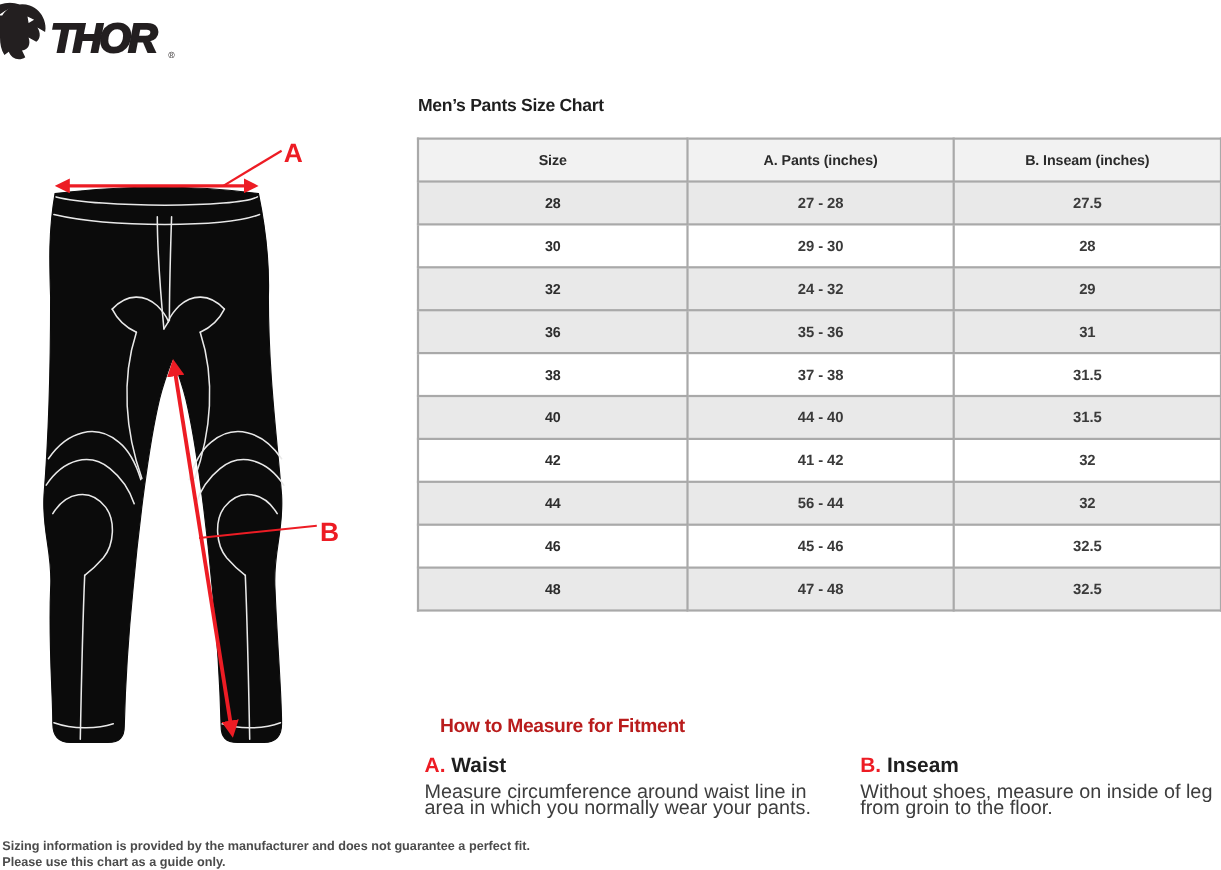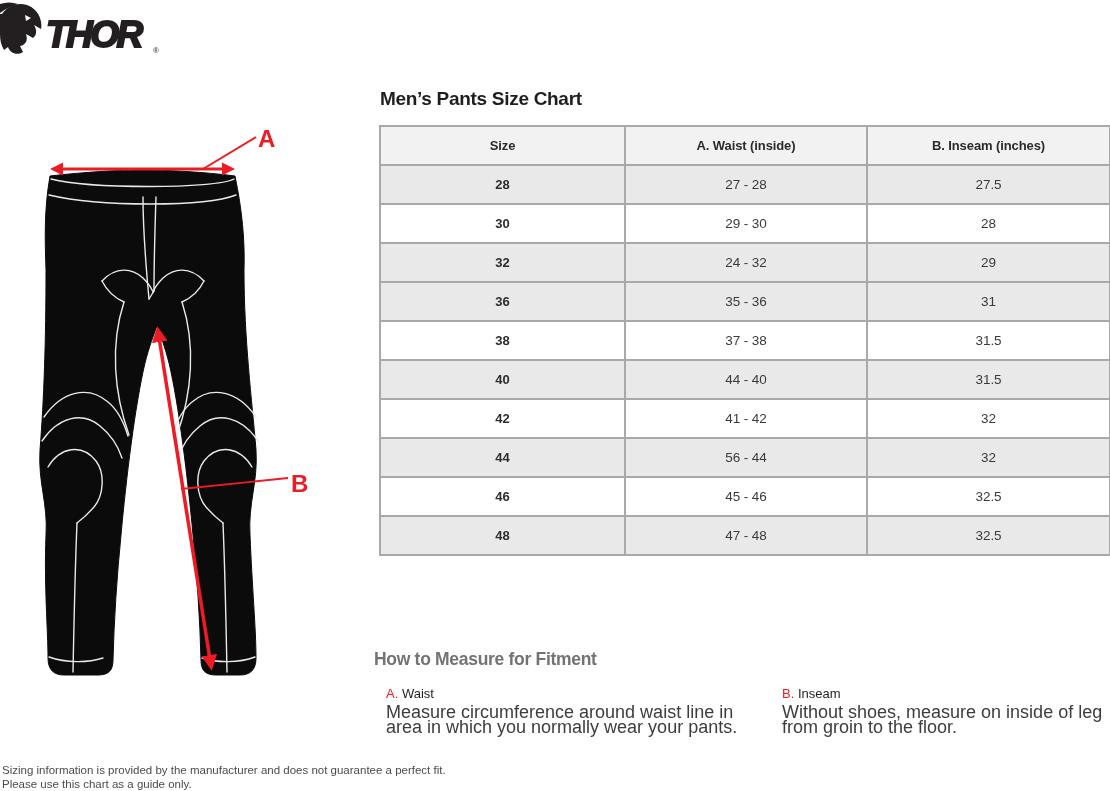--- a/index.html
+++ b/index.html
@@ -7,50 +7,50 @@
     width:1110px;height:791px;background:#ffffff;position:relative;overflow:hidden;
     font-family:"Liberation Sans",sans-serif;-webkit-font-smoothing:antialiased;
   }
   .page{position:absolute;inset:0;}
   
   .logo{position:absolute;left:0;top:2px;width:175px;height:58px;}
   
   .pants{position:absolute;left:30px;top:115px;width:310px;height:580px;}
   
   .chart-title{
-    position:absolute;left:380px;top:88px;font-size:19px;font-weight:bold;
+    position:absolute;left:380px;top:88px;font-size:16px;font-weight:bold;
     color:#1e1e1e;letter-spacing:-0.3px;
   }
   
   table.size-table{
     position:absolute;left:379px;top:125px;width:730px;
     border-collapse:collapse;table-layout:fixed;border-radius:28px;
   }
   .size-table th,.size-table td{
     border:2px solid #a9a9a9;height:37px;text-align:center;vertical-align:middle;
     padding:0;font-size:13px;letter-spacing:-0.1px;
   }
   .size-table th{background:#f2f2f2;font-weight:bold;color:#2b2b2b;}
-  .size-table td{background:#ffffff;color:#3a3a3a;font-size:13.5px;}
+  .size-table td{background:#ffffff;color:#3a3a3a;font-size:13.5px;font-weight:bold;}
   .size-table td.size{font-weight:bold;color:#2d2d2d;font-size:13px;}
   .size-table tr.alt td{background:#e9e9e9;}
   
   .measure-title{
-    position:absolute;left:374px;top:649px;font-size:17.5px;font-weight:bold;
-    color:#737373;letter-spacing:-0.3px;
+    position:absolute;left:400px;top:649px;font-size:17.5px;font-weight:bold;
+    color:#b91c1c;letter-spacing:-0.3px;
   }
   .measure-item{position:absolute;top:686px;}
   .measure-item.a{left:386px;width:372px;}
   .measure-item.b{left:782px;width:340px;}
-  .m-head{font-size:13px;font-weight:normal;color:#1e1e1e;}
+  .m-head{font-size:19px;font-weight:bold;color:#1e1e1e;}
   .m-head .red{color:#ed1c24;}
   .m-desc{margin-top:4px;font-size:18px;line-height:15px;color:#3d3d3d;}
   
   .footer{
-    position:absolute;left:2px;top:763px;font-size:11.5px;line-height:14px;color:#4b4b4b;
+    position:absolute;left:2px;top:763px;font-size:11.5px;line-height:14px;color:#4b4b4b;font-weight:bold;
   }
 </style>
 </head>
 <body>
 
 <div class="page">
 
   <svg class="logo" viewBox="0 0 175 58" aria-hidden="true">
     <g>
       <path fill="#231f20" d="M 2,12 C 8,3 18,0 27,3 C 33,5 38,10 40,16 C 41,19 42,23 41,27
@@ -131,21 +131,21 @@
 
   <table class="size-table">
     <colgroup>
         <col style="width:245px">
         <col style="width:242px">
         <col style="width:243px">
       </colgroup>
     <thead>
       <tr>
           <th>Size</th>
-          <th>A. Waist (inside)</th>
+          <th>A. Pants (inches)</th>
           <th>B. Inseam (inches)</th>
         </tr>
     </thead>
     <tbody>
         <tr class="alt">
           <td class="size">28</td>
           <td class="waist">27 - 28</td>
           <td class="inseam">27.5</td>
         </tr>
         <tr>

